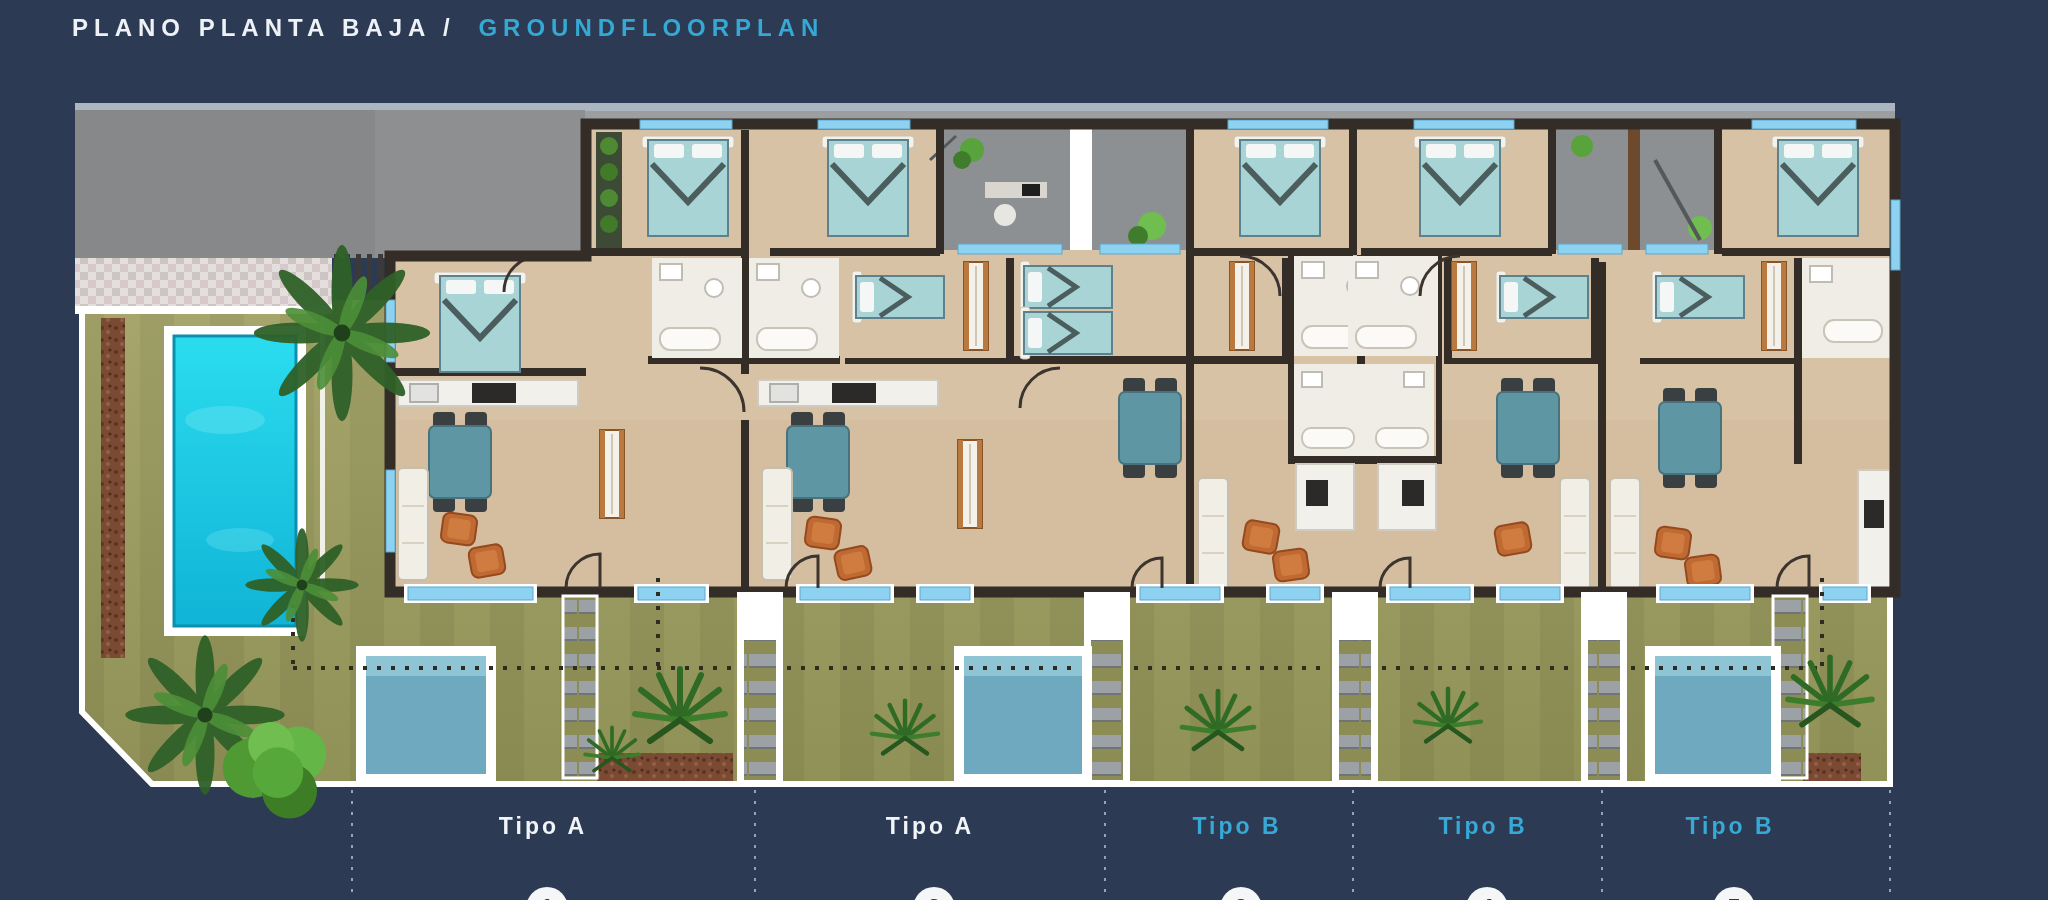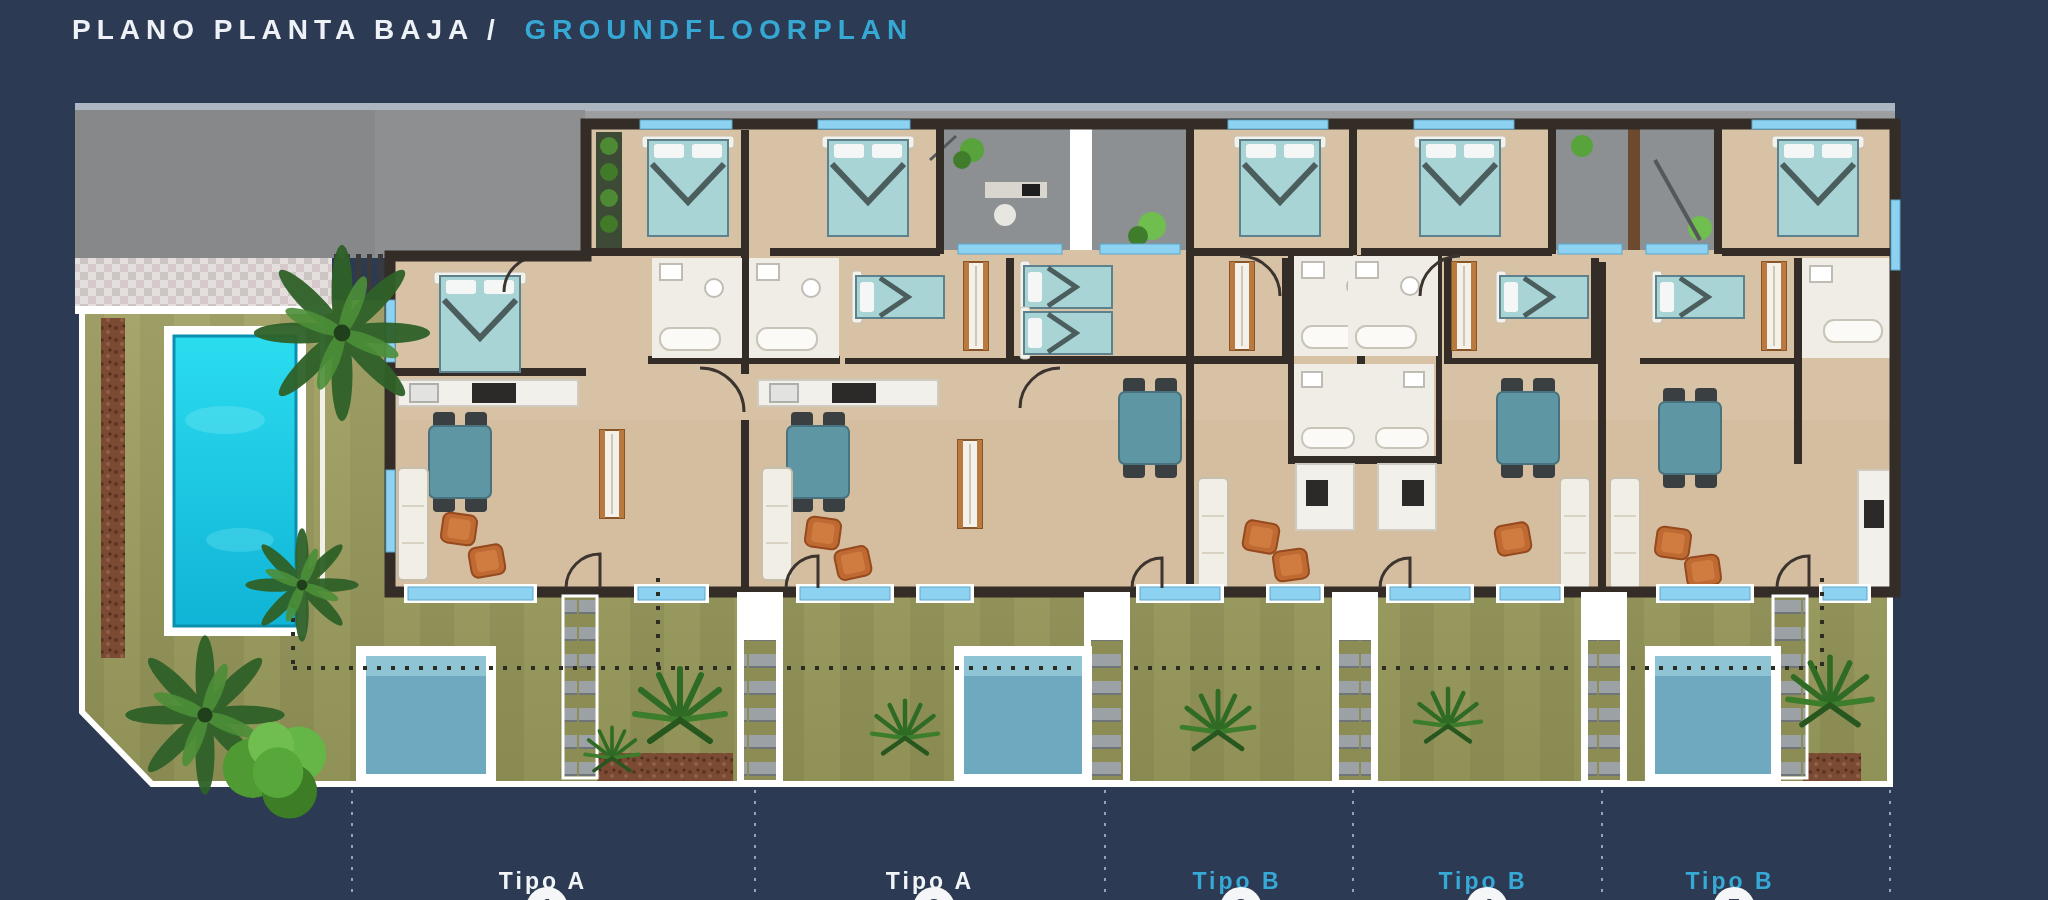--- a/index.html
+++ b/index.html
@@ -3,27 +3,27 @@
 <meta charset="utf-8">
 <style>
   html,body{margin:0;padding:0;}
   body{
     width:2048px;height:900px;overflow:hidden;position:relative;
     background:#2c3a53;
     font-family:"Liberation Sans","DejaVu Sans",sans-serif;
   }
   .title-bar{
     position:absolute;left:72px;top:14px;height:36px;
-    font-size:28px;font-weight:bold;letter-spacing:6px;white-space:nowrap;
+    font-size:24px;font-weight:bold;letter-spacing:6px;white-space:nowrap;
   }
   .title-part1{color:#eef2f7;}
   .title-part2{color:#35a9d4;margin-left:10px;}
   .plan-svg{position:absolute;left:0;top:0;}
   .tipo-label{
-    position:absolute;top:868px;width:200px;text-align:center;
+    position:absolute;top:813px;width:200px;text-align:center;
     font-size:23px;font-weight:bold;letter-spacing:3px;white-space:nowrap;
   }
   .num-circle{
     position:absolute;top:887px;width:42px;height:42px;border-radius:50%;
     background:#f5f6f8;color:#2e3a50;font-size:24px;font-weight:bold;
     text-align:center;line-height:42px;
   }
 </style>
 </head>
 <body>

